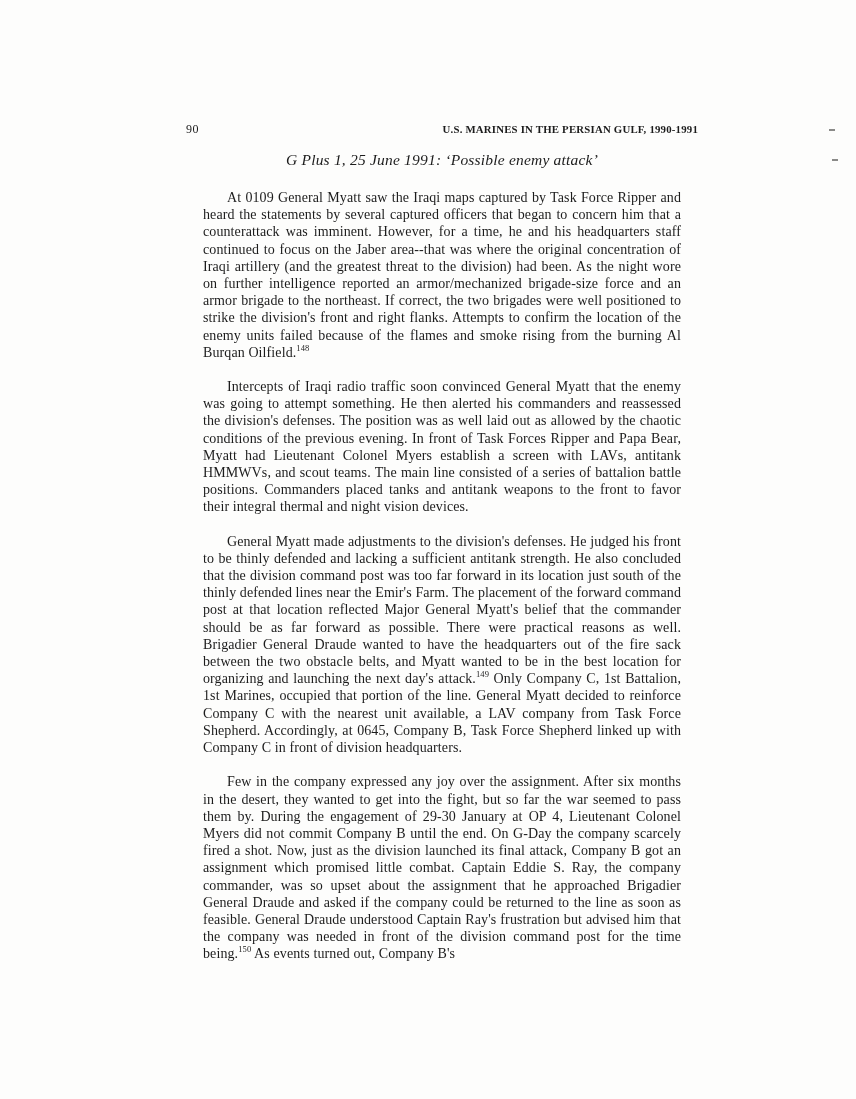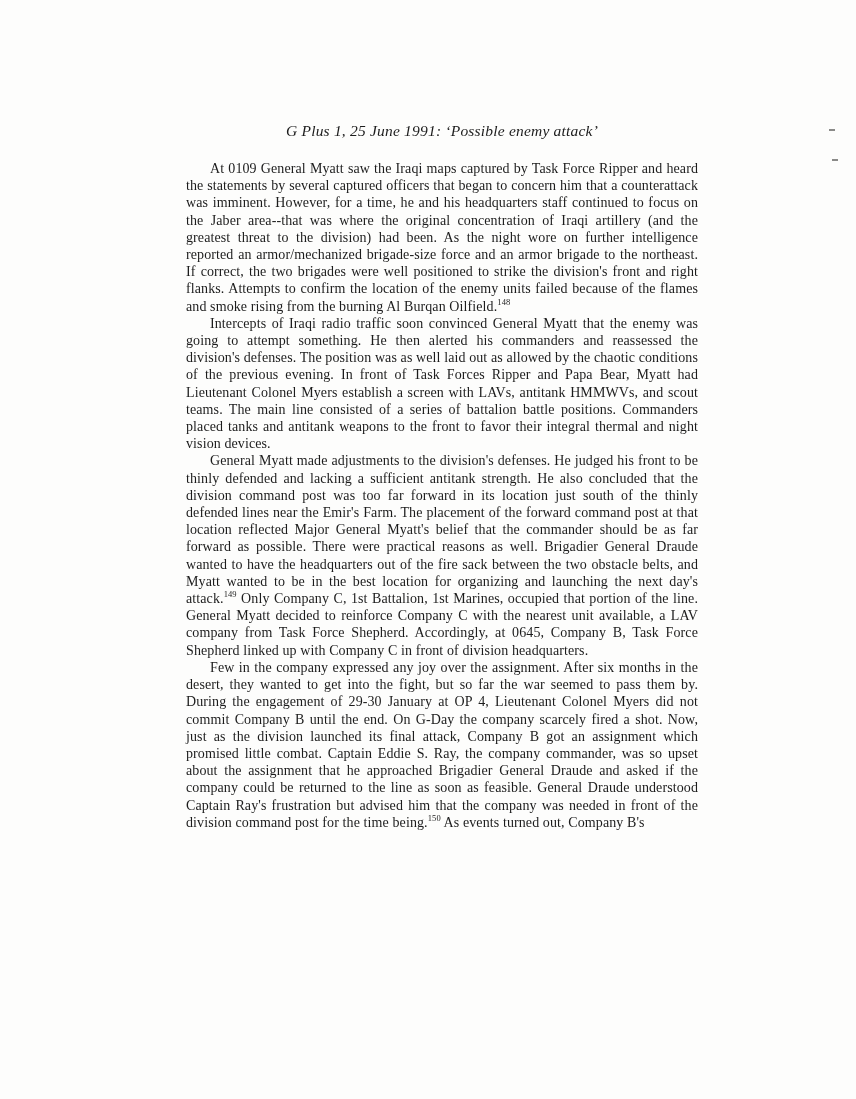--- a/index.html
+++ b/index.html
@@ -42,21 +42,21 @@
   }
   h1.heading {
     font-size: 15.5px;
     font-weight: normal;
     font-style: italic;
     text-align: center;
     margin: 0 0 20px 0;
     letter-spacing: 0.2px;
   }
   .body-text p {
-    margin: 0;
+    margin: 17px;
     font-size: 14px;
     line-height: 17.2px;
     text-align: justify;
     text-indent: 24px;
     letter-spacing: 0.1px;
   }
   .body-text sup {
     font-size: 8.5px;
     line-height: 0;
     vertical-align: super;
@@ -70,20 +70,24 @@
   .artifact-1 { left: 829px; top: 129px; }
   .artifact-2 { left: 832px; top: 159px; }
 </style>
 </head>
 <body>
 
 <div class="page">
   <span class="artifact artifact-1"></span>
   <span class="artifact artifact-2"></span>
   <div class="content">
+    <div class="running-head">
+      <span class="pagenum">90</span>
+      <span class="running">U.S. MARINES IN THE PERSIAN GULF, 1990-1991</span>
+    </div>
     <h1 class="heading">G Plus 1, 25 June 1991: ‘Possible enemy attack’</h1>
     <div class="body-text" id="paragraphs">
         <p>At 0109 General Myatt saw the Iraqi maps captured by Task Force Ripper and heard the statements by several captured officers that began to concern him that a counterattack was imminent. However, for a time, he and his headquarters staff continued to focus on the Jaber area--that was where the original concentration of Iraqi artillery (and the greatest threat to the division) had been. As the night wore on further intelligence reported an armor/mechanized brigade-size force and an armor brigade to the northeast. If correct, the two brigades were well positioned to strike the division's front and right flanks. Attempts to confirm the location of the enemy units failed because of the flames and smoke rising from the burning Al Burqan Oilfield.<sup>148</sup></p>
         <p>Intercepts of Iraqi radio traffic soon convinced General Myatt that the enemy was going to attempt something. He then alerted his commanders and reassessed the division's defenses. The position was as well laid out as allowed by the chaotic conditions of the previous evening. In front of Task Forces Ripper and Papa Bear, Myatt had Lieutenant Colonel Myers establish a screen with LAVs, antitank HMMWVs, and scout teams. The main line consisted of a series of battalion battle positions. Commanders placed tanks and antitank weapons to the front to favor their integral thermal and night vision devices.</p>
         <p>General Myatt made adjustments to the division's defenses. He judged his front to be thinly defended and lacking a sufficient antitank strength. He also concluded that the division command post was too far forward in its location just south of the thinly defended lines near the Emir's Farm. The placement of the forward command post at that location reflected Major General Myatt's belief that the commander should be as far forward as possible. There were practical reasons as well. Brigadier General Draude wanted to have the headquarters out of the fire sack between the two obstacle belts, and Myatt wanted to be in the best location for organizing and launching the next day's attack.<sup>149</sup> Only Company C, 1st Battalion, 1st Marines, occupied that portion of the line. General Myatt decided to reinforce Company C with the nearest unit available, a LAV company from Task Force Shepherd. Accordingly, at 0645, Company B, Task Force Shepherd linked up with Company C in front of division headquarters.</p>
         <p>Few in the company expressed any joy over the assignment. After six months in the desert, they wanted to get into the fight, but so far the war seemed to pass them by. During the engagement of 29-30 January at OP 4, Lieutenant Colonel Myers did not commit Company B until the end. On G-Day the company scarcely fired a shot. Now, just as the division launched its final attack, Company B got an assignment which promised little combat. Captain Eddie S. Ray, the company commander, was so upset about the assignment that he approached Brigadier General Draude and asked if the company could be returned to the line as soon as feasible. General Draude understood Captain Ray's frustration but advised him that the company was needed in front of the division command post for the time being.<sup>150</sup> As events turned out, Company B's</p>
       </div>
   </div>
 </div>
 

